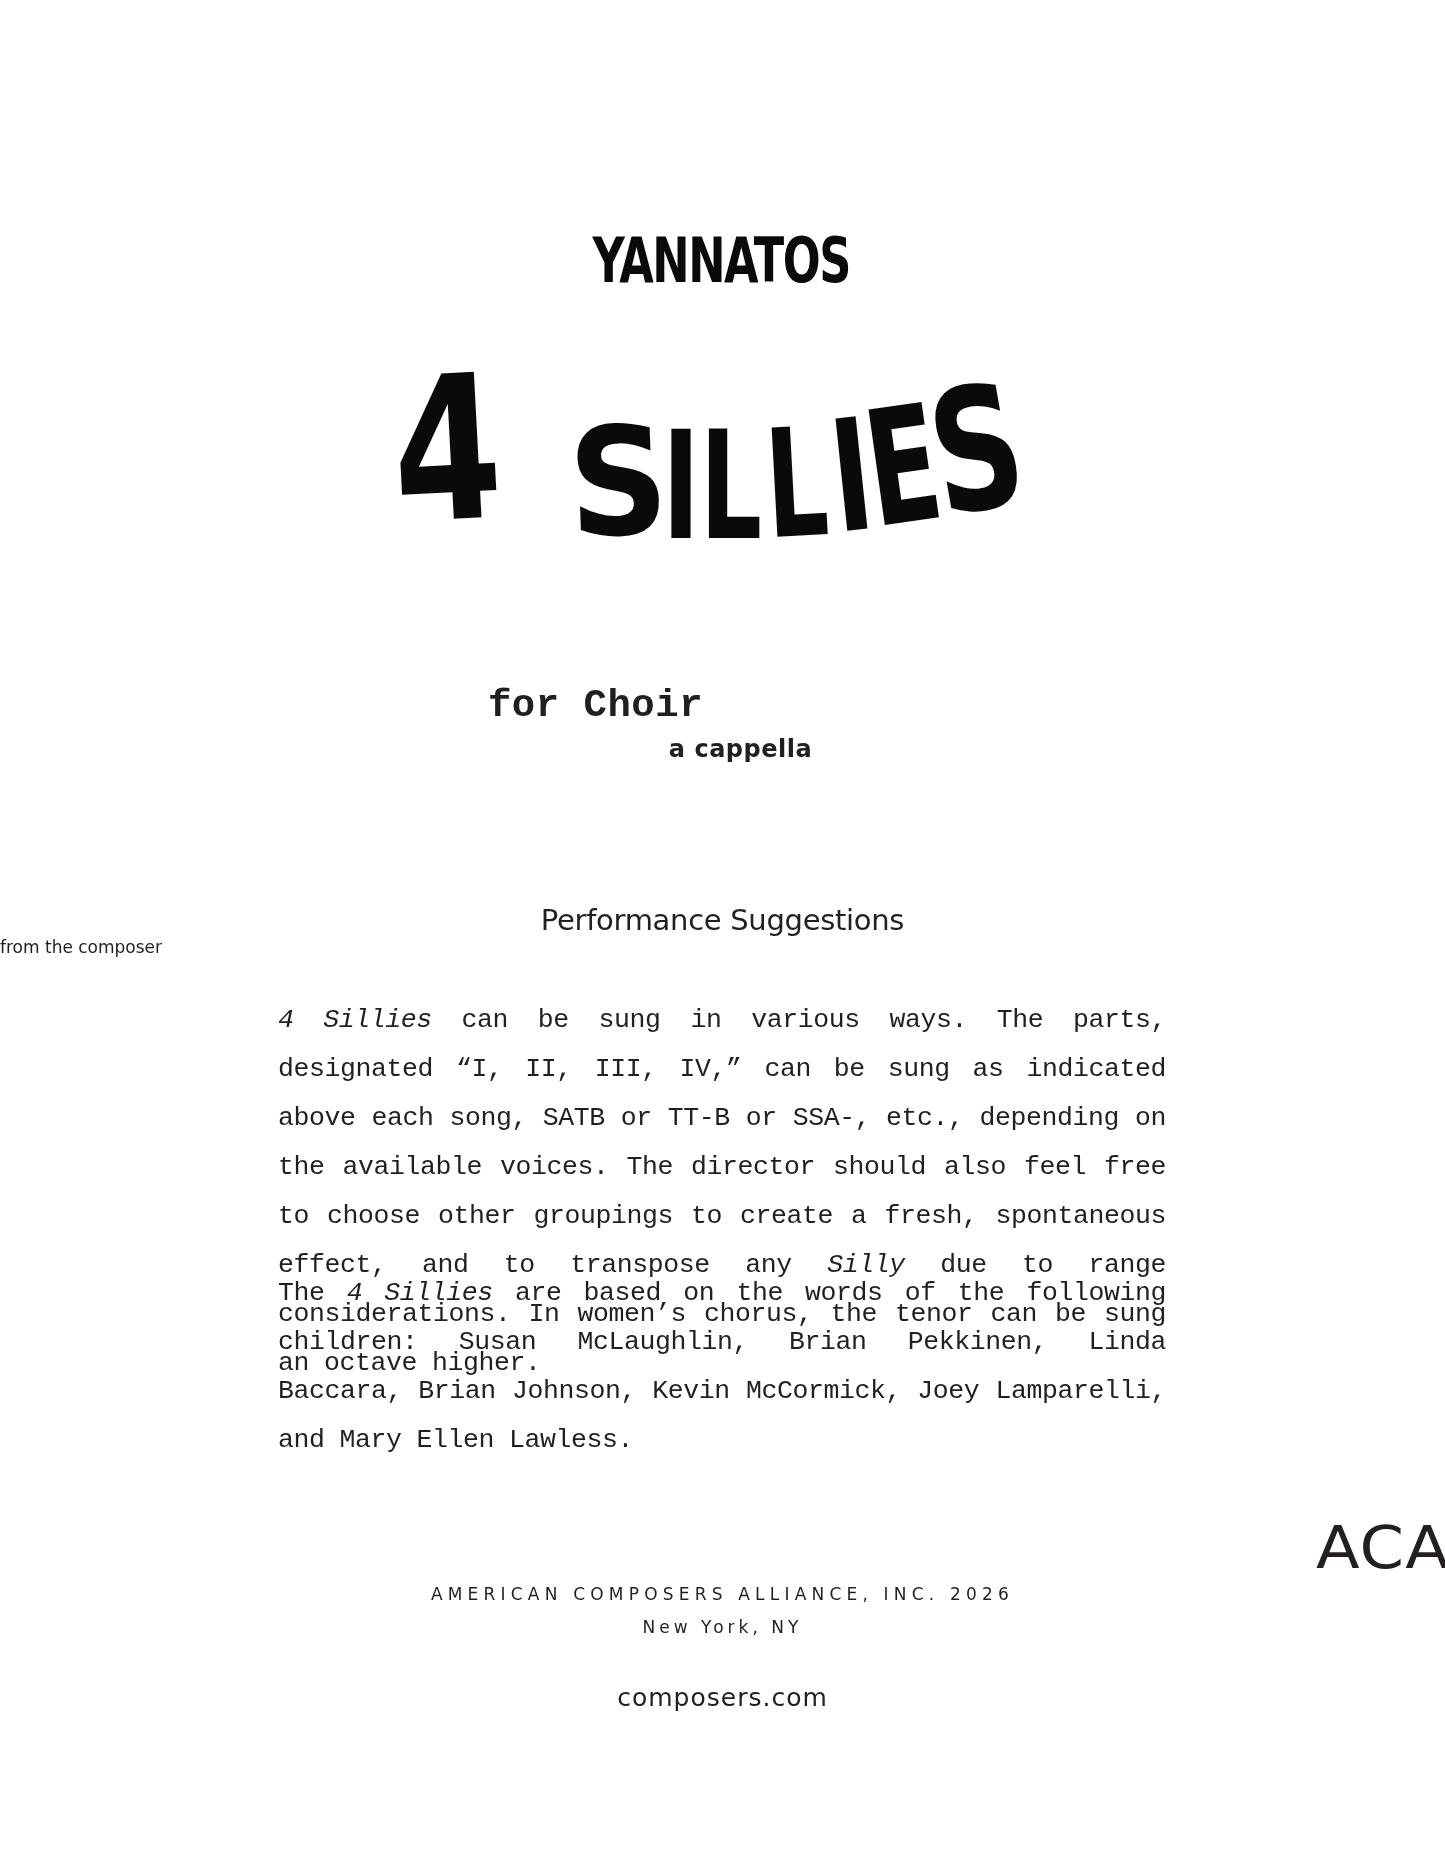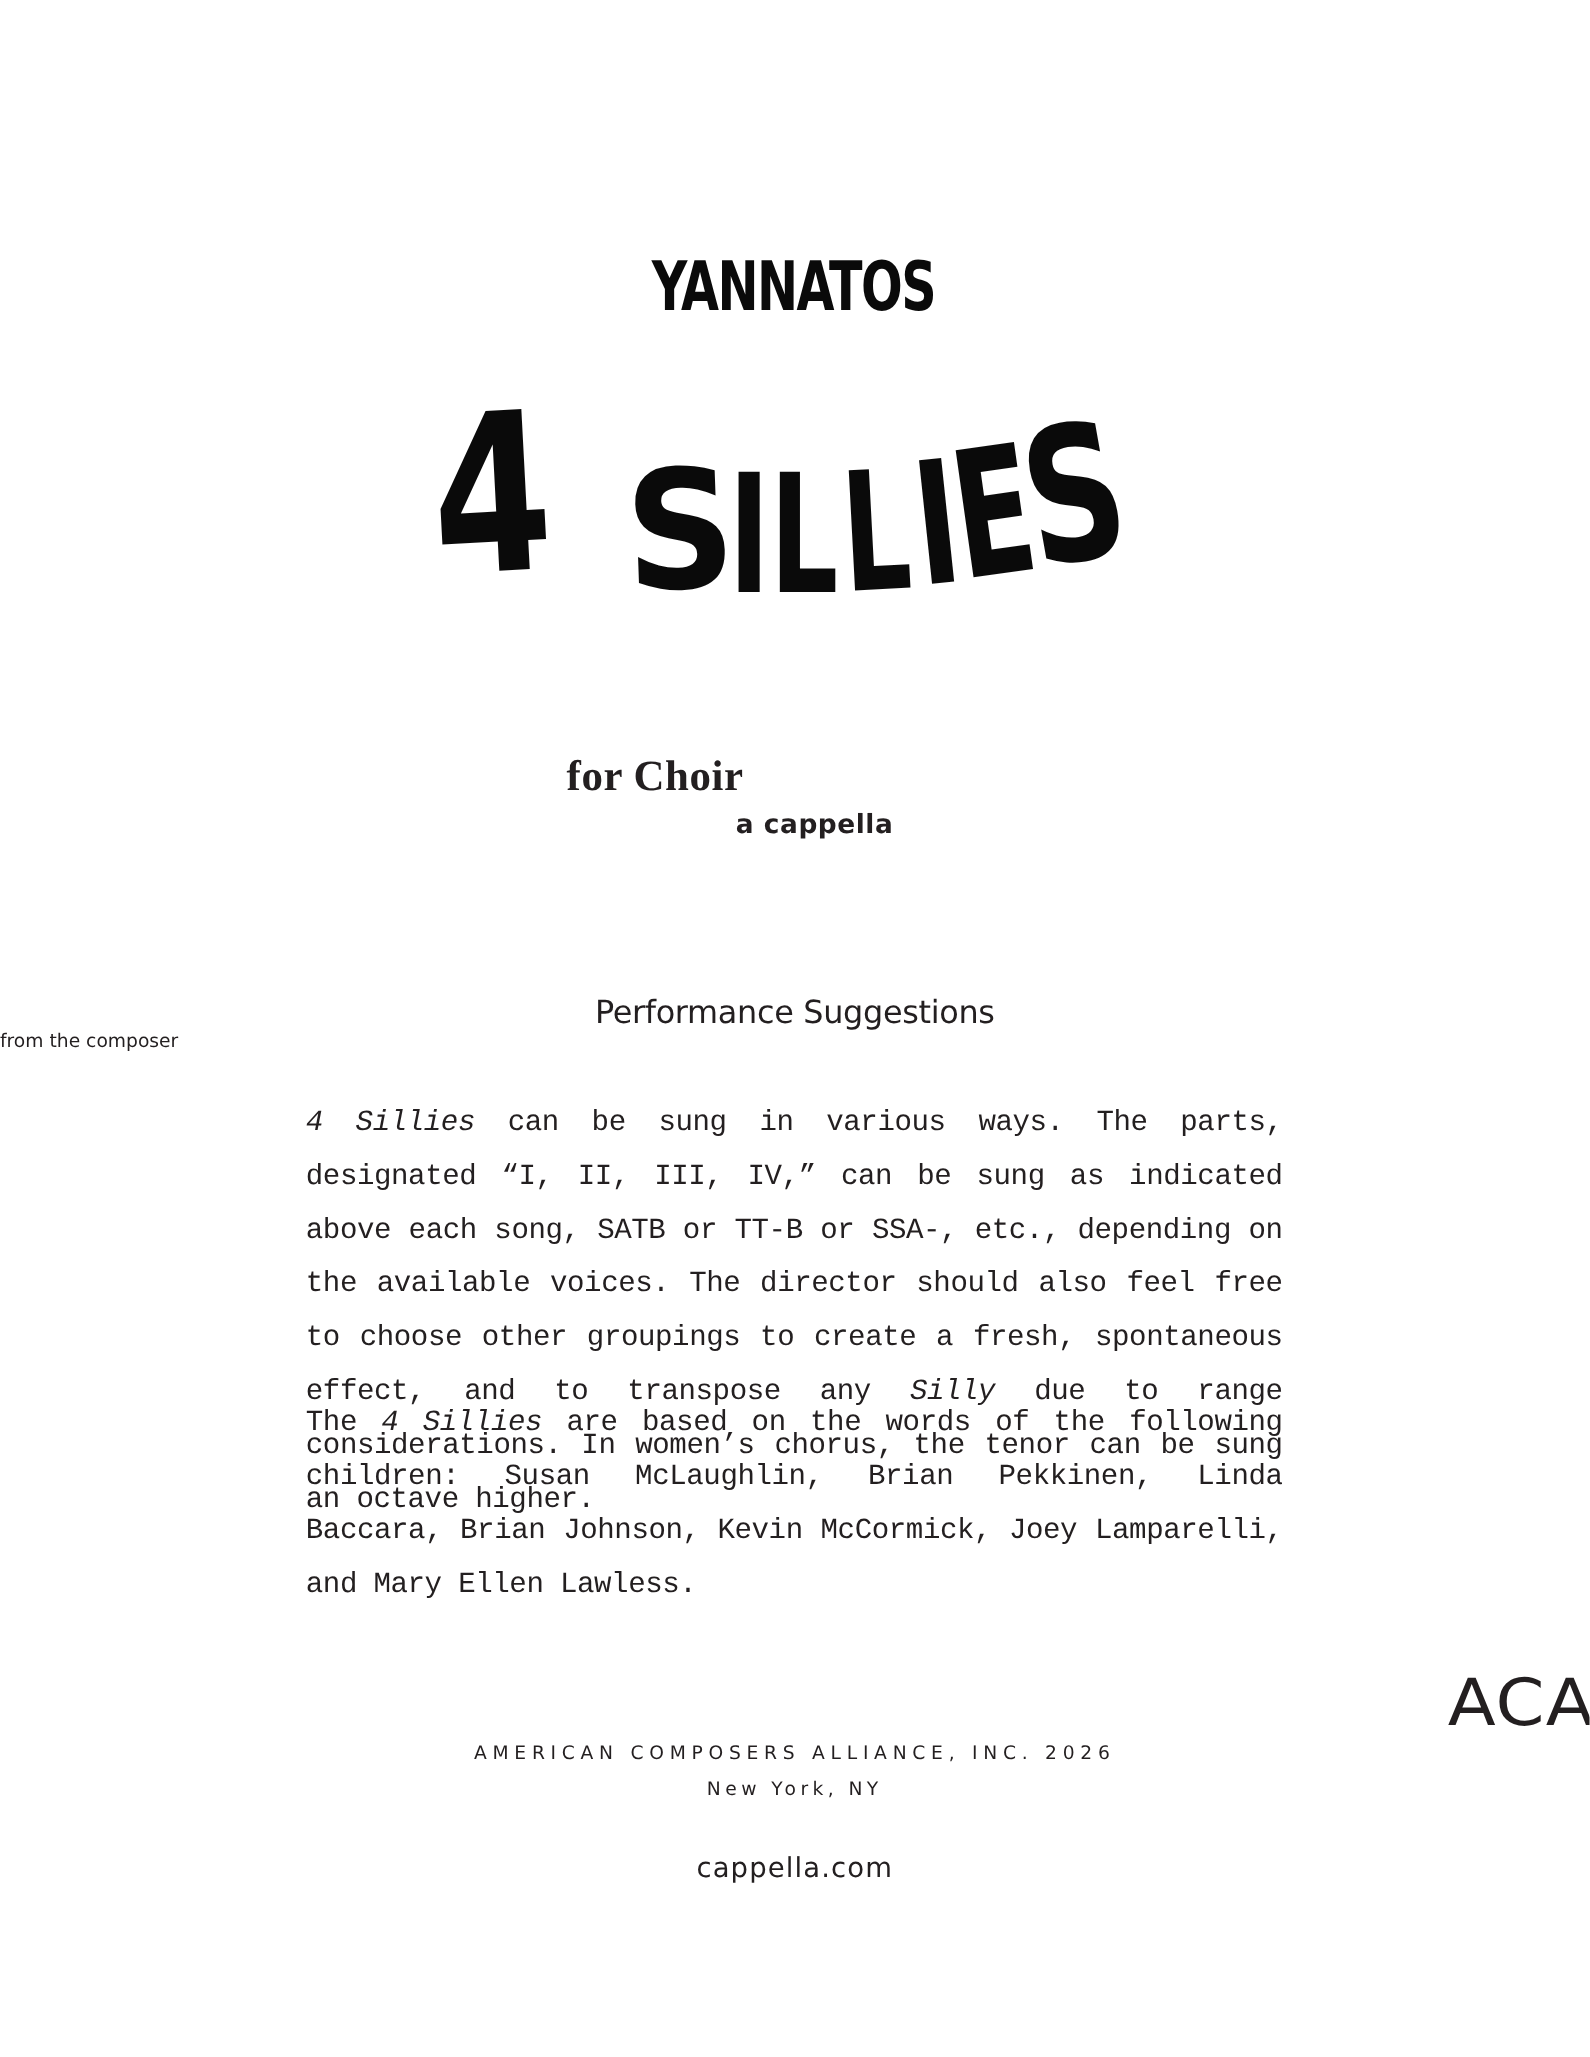--- a/index.html
+++ b/index.html
@@ -32,21 +32,21 @@
     }
 
     
     .title {
       left: 0; top: 350px; width: 1445px; height: 200px;
     }
 
     .subtitle {
       left: 0; width: 1191px; top: 684px;
       text-align: center;
-      font-family: Liberation Serif, serif;
+      font-family: Liberation Mono, monospace;
       font-weight: bold;
       font-size: 39px;
       line-height: 44px;
       letter-spacing: 0.5px;
     }
     .subtitle2 {
       left: 0; width: 1445px; top: 734px;
       text-align: center;
       font-family: "DejaVu Sans", sans-serif;
       font-weight: bold;
@@ -158,13 +158,13 @@
 
 <p class="abs para para1"><em>4 Sillies</em><span> can be sung in various ways. The parts, designated “I, II, III, IV,” can be sung as indicated above each song, SATB or TT-B or SSA-, etc., depending on the available voices. The director should also feel free to choose other groupings to create a fresh, spontaneous effect, and to transpose any </span><em>Silly</em><span> due to range considerations. In women’s chorus, the tenor can be sung an octave higher.</span></p>
 
 <p class="abs para para2"><span>The </span><em>4 Sillies</em><span> are based on the words of the following children: Susan McLaughlin, Brian Pekkinen, Linda Baccara, Brian Johnson, Kevin McCormick, Joey Lamparelli, and Mary Ellen Lawless.</span></p>
 
 <div class="abs aca">
   <span>ACA</span>
 </div>
 <div class="abs org">AMERICAN COMPOSERS ALLIANCE, INC. 2026</div>
 <div class="abs city">New York, NY</div>
-<div class="abs website">cappella.com</div>
+<div class="abs website">composers.com</div>
 
 </body></html>

